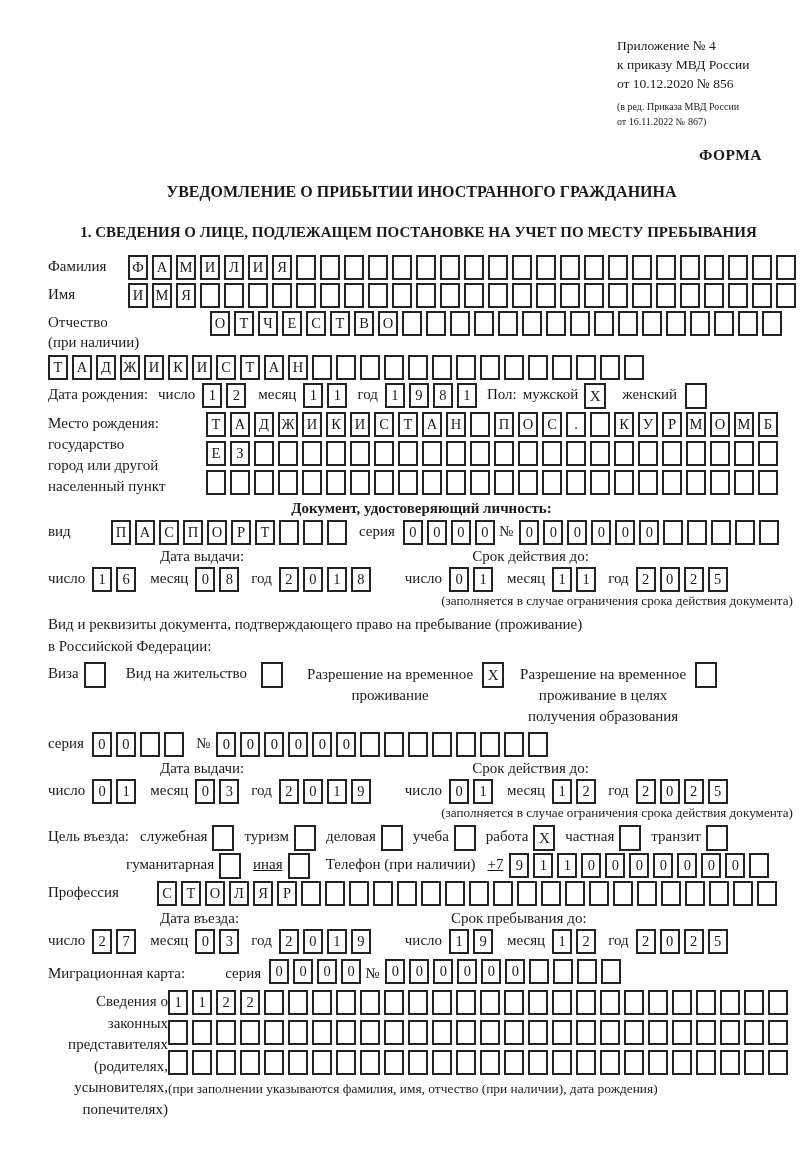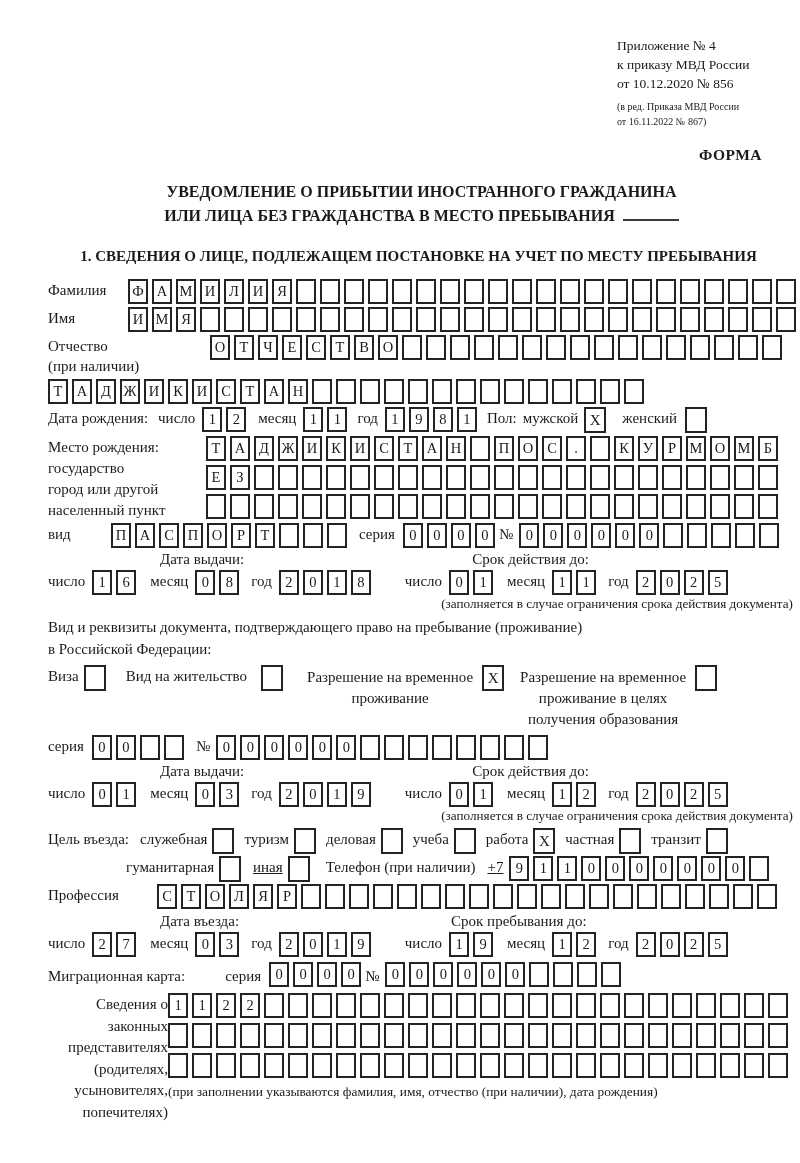--- a/index.html
+++ b/index.html
@@ -64,21 +64,20 @@
     <div>(в ред. Приказа МВД России</div>
     <div>от 16.11.2022 № 867)</div>
   </div>
 </div>
 <div class="forma">ФОРМА</div>
 
 <div class="content">
 
   <div class="title">
     <div>УВЕДОМЛЕНИЕ О ПРИБЫТИИ ИНОСТРАННОГО ГРАЖДАНИНА</div>
-    <div><span>ИЛИ ЛИЦА БЕЗ ГРАЖДАНСТВА В МЕСТО ПРЕБЫВАНИЯ</span><span class="title-underline"></span></div>
   </div>
 
   <div class="sec-heading">1. СВЕДЕНИЯ О ЛИЦЕ, ПОДЛЕЖАЩЕМ ПОСТАНОВКЕ НА УЧЕТ ПО МЕСТУ ПРЕБЫВАНИЯ</div>
 
   <div class="frow">
     <span class="lbl w80">Фамилия</span>
     <span class="cellrow">
         <span class="cell">Ф</span>
         <span class="cell">А</span>
         <span class="cell">М</span>
@@ -315,20 +314,21 @@
           <span class="cell"></span>
           <span class="cell"></span>
           <span class="cell"></span>
           <span class="cell"></span>
           <span class="cell"></span>
           <span class="cell"></span>
         </div>
     </span>
   </div>
 
+  <div class="doc-heading">Документ, удостоверяющий личность:</div>
 
   <div class="frow">
     <span class="lbl w63">вид</span>
     <span class="cellrow">
         <span class="cell">П</span>
         <span class="cell">А</span>
         <span class="cell">С</span>
         <span class="cell">П</span>
         <span class="cell">О</span>
         <span class="cell">Р</span>

